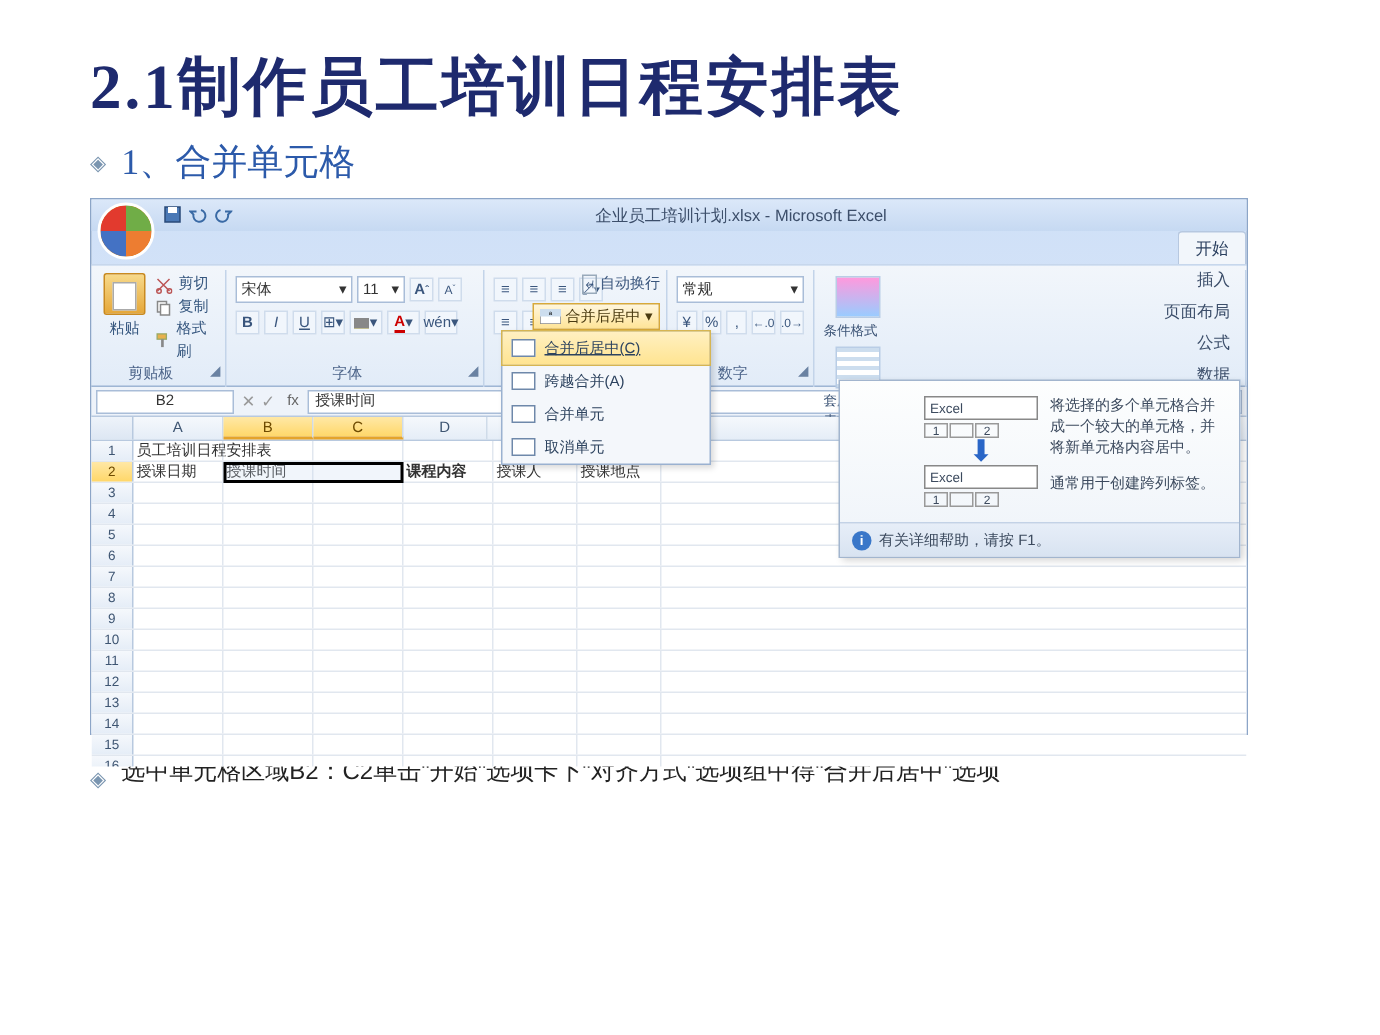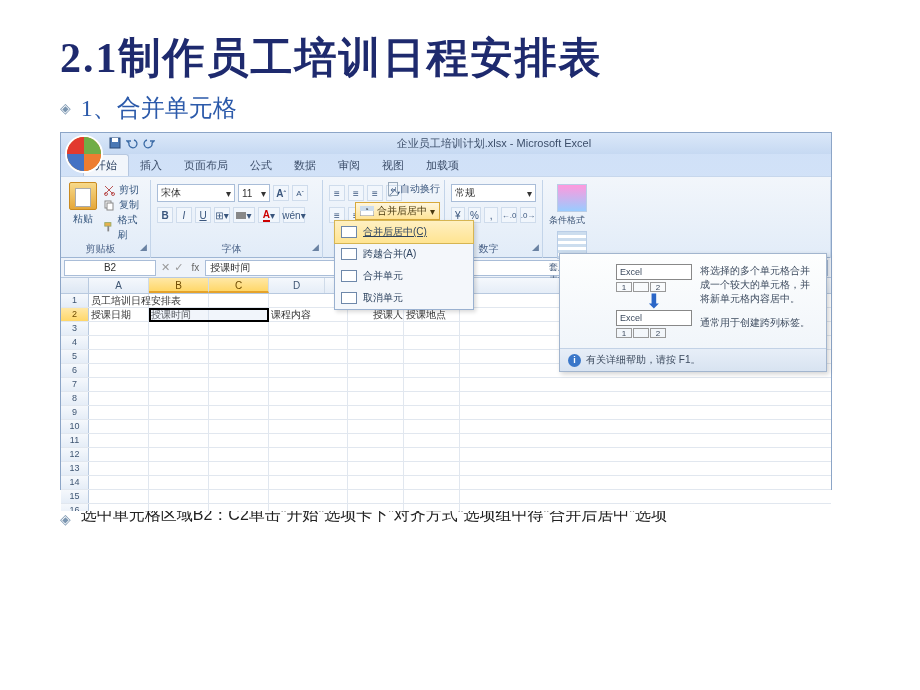--- a/index.html
+++ b/index.html
@@ -9,21 +9,21 @@
 .subtitle-row { display:flex; align-items:center; gap:10px; margin-bottom:8px; }
 .bullet-diamond { color:#7a95b0; font-size:14px; }
 .subtitle { font-size:24px; color:#2c5aaa; font-family:"KaiTi","SimSun",serif; }
 .excel-win { width:772px; height:358px; background:linear-gradient(#cfe0f7,#e5eefb); border:1px solid #8ca5c7; position:relative; font-size:11px; color:#333; }
 .title-bar { height:21px; background:linear-gradient(#dbe8f9,#c6d9f2); display:flex; align-items:center; }
 .office-btn { width:38px; height:38px; border-radius:50%; background:radial-gradient(#fff,#e7900a 50%,#b9560d); position:absolute; left:4px; top:2px; z-index:5; border:2px solid #fff; display:flex; flex-wrap:wrap; overflow:hidden; }
 .office-btn div { width:50%; height:50%; }
 .qat { margin-left:48px; display:flex; gap:3px; align-items:center; }
 .qat .ico { width:14px; height:14px; display:inline-block; }
 .doc-title { flex:1; text-align:center; color:#3c4e6a; font-size:11px; }
-.tabs { height:22px; display:flex; align-items:flex-end; padding-left:22px; gap:0; }
+.tabs { height:22px; display:flex; align-items:flex-end; padding-left:72px; gap:0;flex-direction:column; }
 .tab { padding:3px 11px; font-size:11px; color:#3c4e6a; cursor:pointer; }
 .tab.active { background:#f2f6fb; border-radius:3px 3px 0 0; border:1px solid #b7c8e0; border-bottom:none; color:#2a3f5f; }
 .ribbon { height:82px; background:linear-gradient(#f2f6fb,#e2ecf8); border-top:1px solid #c7d7ec; border-bottom:1px solid #9fb6d4; display:flex; padding:3px 0 0 0; }
 .group { border-right:1px solid #c3d4e9; padding:2px 6px 0 6px; position:relative; display:flex; flex-direction:column; height:78px; }
 .group-label { text-align:center; font-size:10px; color:#4c6489; position:absolute; bottom:2px; left:0; right:0; }
 .group-label .lau { float:right; margin-right:3px; color:#6a82a2; font-size:9px; }
 .clip-g { width:90px; }
 .clip-top { display:flex; }
 .paste { width:36px; text-align:center; font-size:10px; color:#36577f; }
 .paste .ico { width:28px; height:28px; background:linear-gradient(#f7d98a,#e5a739); border-radius:2px; margin:0 auto 2px; border:1px solid #c98a20; position:relative; }
@@ -54,21 +54,21 @@
 .col-headers { display:flex; background:linear-gradient(#f5f8fc,#e5edf7); border-bottom:1px solid #b8c9df; height:16px; }
 .corner { width:28px; border-right:1px solid #b8c9df; background:linear-gradient(#eef3fa,#dde7f3); }
 .colh { border-right:1px solid #cfdbe9; text-align:center; font-size:10px; color:#3e5572; line-height:15px; }
 .colh.a { width:60px; } .colh.b{width:60px;} .colh.c{width:60px;} .colh.d{width:56px;} .colh.e{width:56px;} .colh.f{width:56px;}
 .colh.sel { background:linear-gradient(#ffe8a6,#ffd769); color:#6e4a00; border-bottom:2px solid #e5a32a; }
 .rows { }
 .row { display:flex; height:14px; border-bottom:1px solid #e1e7ef; }
 .rowh { width:28px; background:linear-gradient(#f5f8fc,#e5edf7); border-right:1px solid #b8c9df; text-align:center; font-size:9px; color:#3e5572; line-height:13px; }
 .rowh.sel { background:linear-gradient(#ffe8a6,#ffd769); color:#6e4a00; }
 .cell { border-right:1px solid #e1e7ef; font-size:10px; line-height:13px; padding-left:2px; white-space:nowrap; overflow:visible; }
-.cell.a{width:60px;} .cell.b{width:60px;} .cell.c{width:60px;} .cell.d{width:79px;} .cell.e{width:56px;text-align:right;} .cell.f{width:56px;}
+.cell.a{width:60px;} .cell.b{width:60px;} .cell.c{width:60px;} .cell.d{width:60px;font-weight:bold;} .cell.e{width:56px;} .cell.f{width:56px;}
 .selection { position:absolute; border:2px solid #000; background:rgba(200,215,240,.25); pointer-events:none; }
 .tooltip { position:absolute; right:4px; top:120px; width:268px; background:linear-gradient(#fdfefe,#eef3f9); border:1px solid #a2b5ce; font-size:10px; color:#3c4a5e; z-index:30; box-shadow:2px 2px 5px rgba(0,0,0,.18); }
 .tt-body { display:flex; padding:10px 8px; gap:8px; }
 .tt-img { width:76px;margin-left:48px; }
 .tt-box { border:1px solid #888; background:#fff; padding:2px 3px; font-size:9px; margin-bottom:2px; }
 .tt-grid { display:flex; gap:1px; }
 .tt-grid div { border:1px solid #999; width:16px; height:10px; font-size:8px; text-align:center; line-height:9px; }
 .tt-arrow { color:#2a66c7; font-size:20px; text-align:center; line-height:14px; margin:2px 0; }
 .tt-txt { flex:1; line-height:14px; }
 .tt-foot { background:linear-gradient(#e7eef8,#d8e3f1); border-top:1px solid #c3d2e6; padding:4px 8px; display:flex; align-items:center; gap:5px; }

